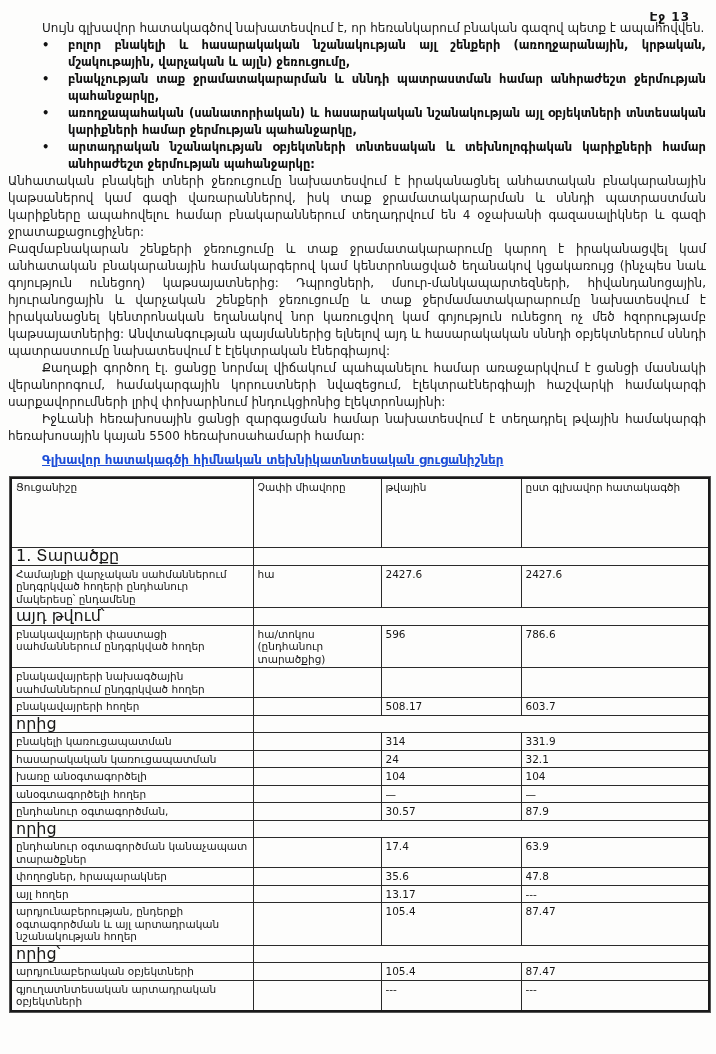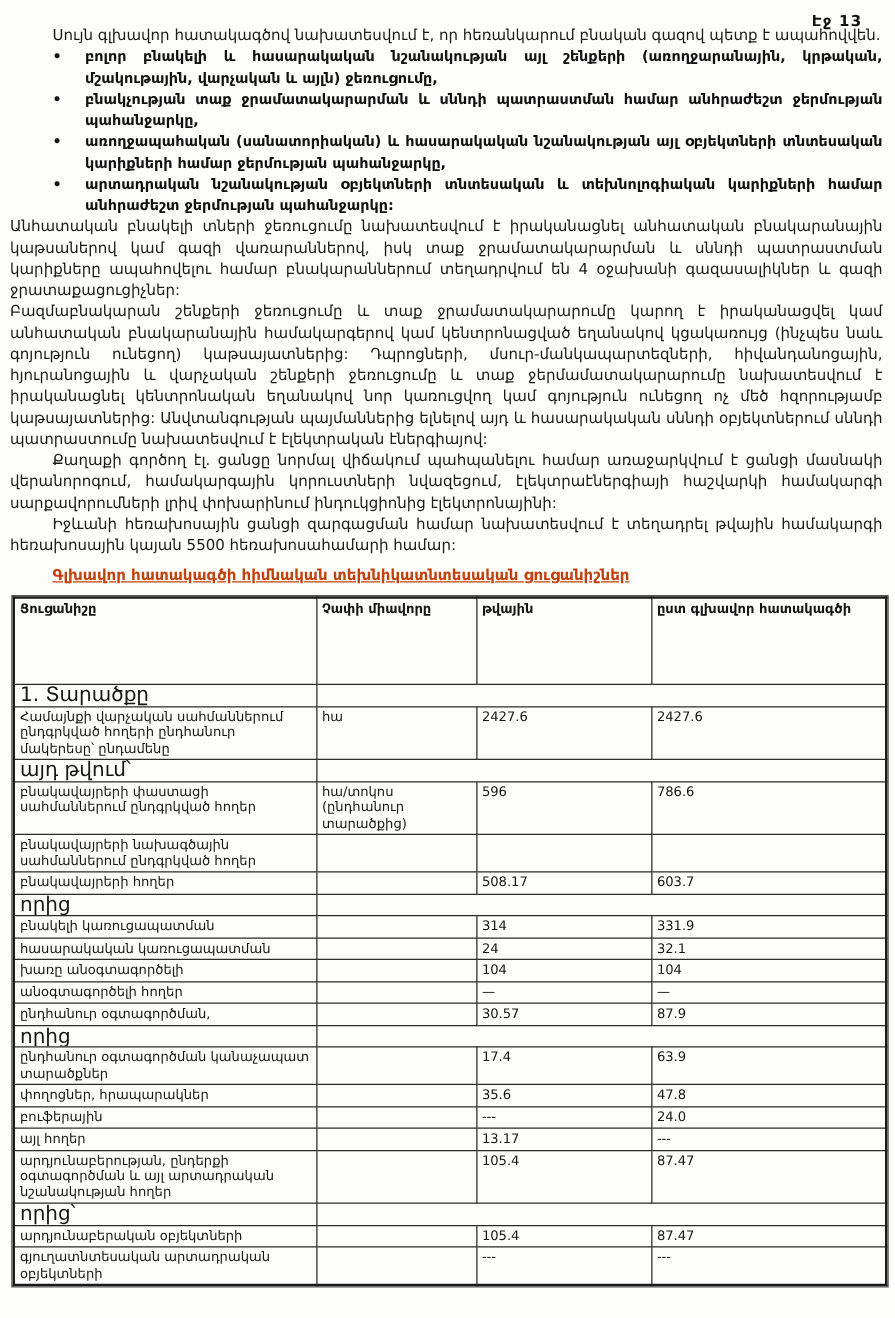--- a/index.html
+++ b/index.html
@@ -24,36 +24,36 @@
     position:relative;padding-left:60px;
     font-size:11.5px;line-height:17px;text-align:justify;
     font-weight:600;color:#111;
   }
   .bullets li .marker{
     position:absolute;left:34px;top:0;font-weight:bold;
   }
   .table-title{
     margin:8px 0 10px 34px;
     font-weight:bold;font-size:12px;
-    text-decoration:underline;color:#c2410c;
+    text-decoration:underline;color:#1d4ed8;
   }
   table.indicators{
     border-collapse:collapse;table-layout:fixed;
     width:698px;margin-left:2px;
     border:2px solid #1a1a1a;
     outline:1px solid #555;
     font-size:10.5px;line-height:12.5px;color:#161616;
   }
   table.indicators th,table.indicators td{
     border:1px solid #2a2a2a;
     padding:2px 5px 2px 4px;
     vertical-align:top;text-align:left;
     overflow:hidden;
   }
-  table.indicators th{font-weight:bold;}
+  table.indicators th{font-weight:normal;}
   col.c1{width:242px;}col.c2{width:128px;}col.c3{width:140px;}col.c4{width:188px;}
   tr.header-row th{height:64px;}
   th.h1{vertical-align:middle;}
   th.h3{vertical-align:middle;}
   td.lbl{text-align:justify;}
   td.unit{text-align:justify;}
   td.val{}
   tr.section-row td, tr.span-row td{font-size:16px;}
 </style>
 </head>
@@ -183,26 +183,20 @@
           <td class="val">17.4</td>
           <td class="val">63.9</td>
         </tr>
         <tr class="data-row">
           <td class="lbl">փողոցներ, հրապարակներ</td>
           <td class="unit"></td>
           <td class="val">35.6</td>
           <td class="val">47.8</td>
         </tr>
         <tr class="data-row">
-          <td class="lbl">բուֆերային</td>
-          <td class="unit"></td>
-          <td class="val">---</td>
-          <td class="val">24.0</td>
-        </tr>
-        <tr class="data-row">
           <td class="lbl">այլ հողեր</td>
           <td class="unit"></td>
           <td class="val">13.17</td>
           <td class="val">---</td>
         </tr>
         <tr class="data-row">
           <td class="lbl">արդյունաբերության, ընդերքի օգտագործման և այլ արտադրական նշանակության հողեր</td>
           <td class="unit"></td>
           <td class="val">105.4</td>
           <td class="val">87.47</td>

